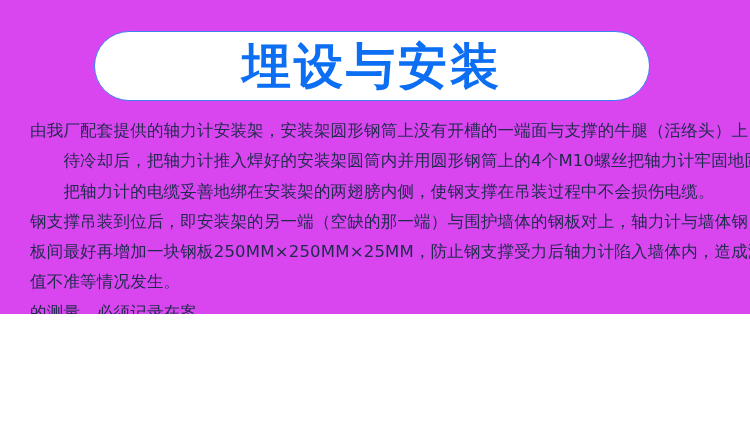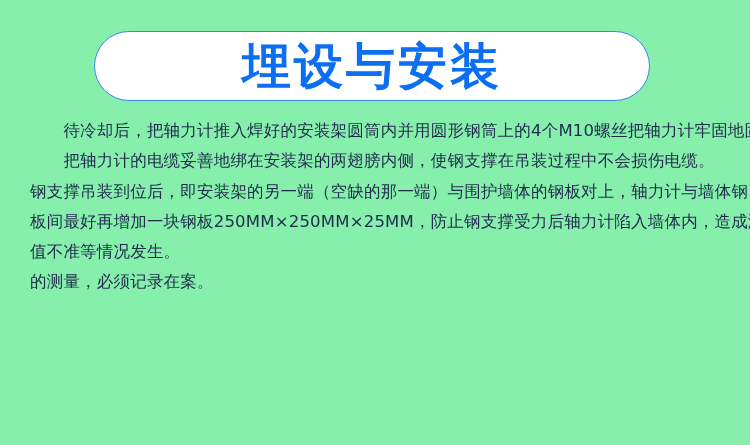--- a/index.html
+++ b/index.html
@@ -3,22 +3,22 @@
 <meta charset="utf-8">
 <style>
   html, body {
     margin: 0;
     padding: 0;
     background: #ffffff;
   }
   .page {
     position: relative;
     width: 750px;
-    height: 445px;
-    background: #86efac;
+    height: 314px;
+    background: #d946ef;
     overflow: hidden;
     font-family: "DejaVu Sans", "Liberation Sans", sans-serif;
   }
   .banner {
     position: absolute;
     left: 94px;
     top: 31px;
     width: 556px;
     height: 70px;
     border: 1px solid #3b82f4;
@@ -55,20 +55,21 @@
 </head>
 <body>
 
 <div class="page">
 
   <div class="banner">
     <div class="banner-title">埋设与安装</div>
   </div>
 
   <div class="body-text">
+    <div class="body-line">由我厂配套提供的轴力计安装架，安装架圆形钢筒上没有开槽的一端面与支撑的牛腿（活络头）上</div>
     <div class="body-line">　　待冷却后，把轴力计推入焊好的安装架圆筒内并用圆形钢筒上的4个M10螺丝把轴力计牢固地固</div>
     <div class="body-line">　　把轴力计的电缆妥善地绑在安装架的两翅膀内侧，使钢支撑在吊装过程中不会损伤电缆。</div>
     <div class="body-line">钢支撑吊装到位后，即安装架的另一端（空缺的那一端）与围护墙体的钢板对上，轴力计与墙体钢</div>
     <div class="body-line">板间最好再增加一块钢板250MM×250MM×25MM，防止钢支撑受力后轴力计陷入墙体内，造成测</div>
     <div class="body-line">值不准等情况发生。</div>
     <div class="body-line">的测量，必须记录在案。</div>
   </div>
 
 </div>
 

